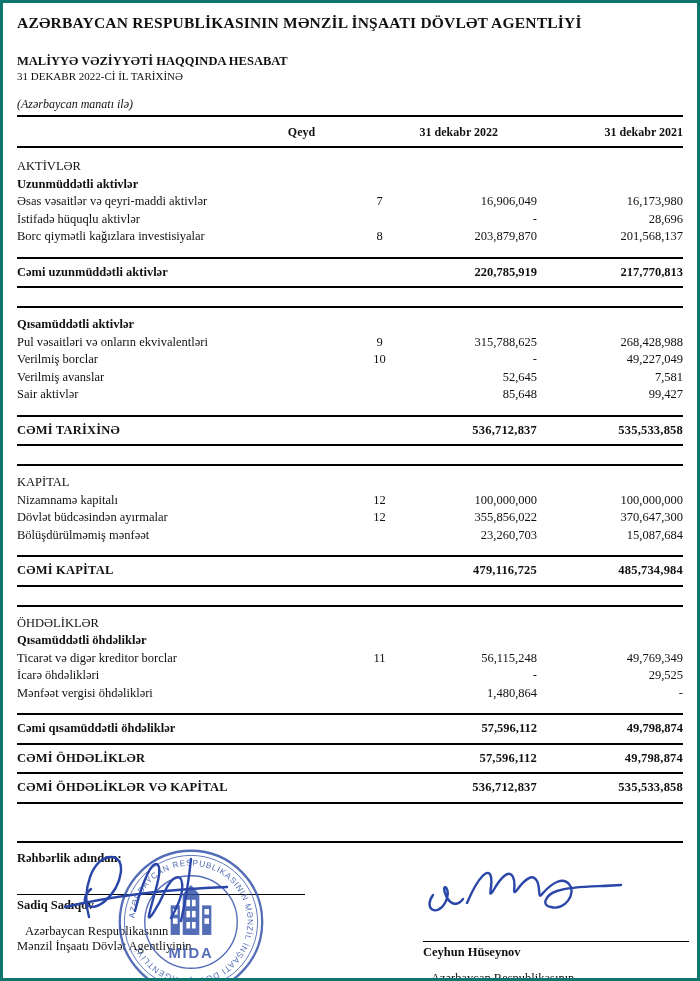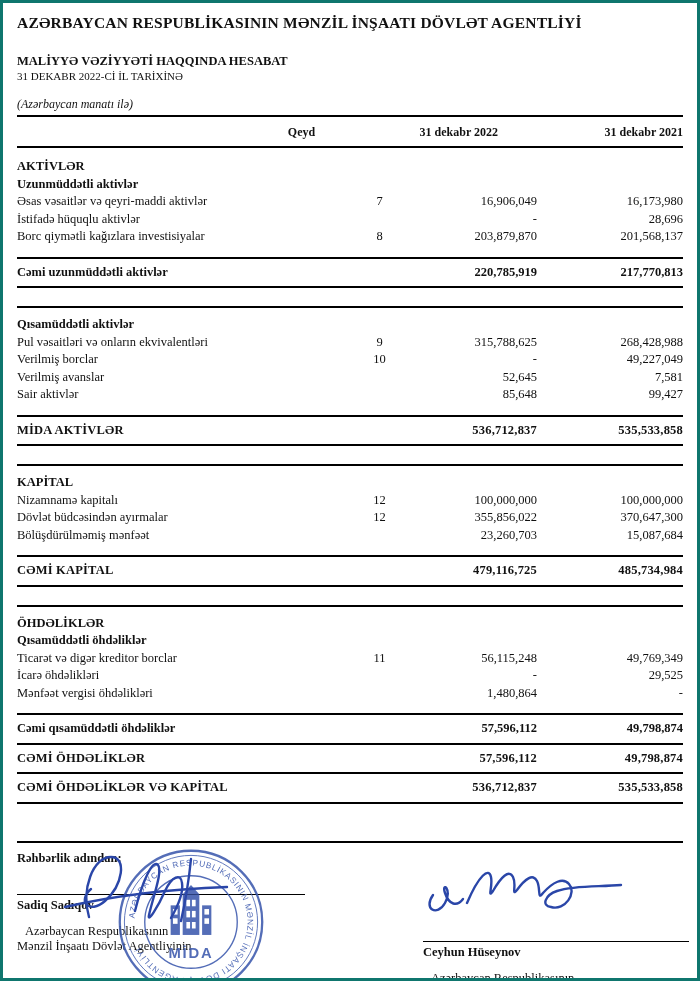--- a/index.html
+++ b/index.html
@@ -18,21 +18,21 @@
 
   .cols-header { display:flex; font-size:12px; font-weight:bold;
     padding:8px 0 6px 0; border-bottom:2px solid #000; line-height:15px;gap:39px; }
 
   .c-label { flex:1; }
   .c-note  { width:55px;  text-align:center; }
   .c-v1    { width:130px; text-align:right; }
   .c-v2    { width:146px; text-align:right; }
 
   .row { display:flex; font-size:12.5px; line-height:17.5px; }
-  .row.section   { font-weight:bold; margin-top:10px;gap:40px; }
+  .row.section   { font-weight:normal; margin-top:10px;gap:40px; }
   .row.subheader { font-weight:bold; }
   .row.ruled { border-top:2px solid #000; margin-top:18px; padding-top:8px; }
   .row.total { font-weight:bold; margin-top:11px;
     border-top:2px solid #000; border-bottom:2px solid #000; padding:5px 0; }
   .row.total + .row.total { margin-top:0; border-top:none; }
   .row.grand { letter-spacing:0.2px; }
 
   .rule-final { position:absolute; left:14px; right:14px; top:838px; border-top:2px solid #000; }
   .mgmt-heading { position:absolute; left:14px; top:848px; font-size:12.5px; font-weight:bold; }
 
@@ -126,21 +126,21 @@
         <span class="c-v1">52,645</span>
         <span class="c-v2">7,581</span>
       </div>
       <div class="row item">
         <span class="c-label">Sair aktivlər</span>
         <span class="c-note"></span>
         <span class="c-v1">85,648</span>
         <span class="c-v2">99,427</span>
       </div>
       <div class="row total grand">
-        <span class="c-label">MİDA AKTİVLƏR</span>
+        <span class="c-label">CƏMİ TARİXİNƏ</span>
         <span class="c-note"></span>
         <span class="c-v1">536,712,837</span>
         <span class="c-v2">535,533,858</span>
       </div>
       <div class="row section ruled">
         <span class="c-label">KAPİTAL</span>
         <span class="c-note"></span>
         <span class="c-v1"></span>
         <span class="c-v2"></span>
       </div>

